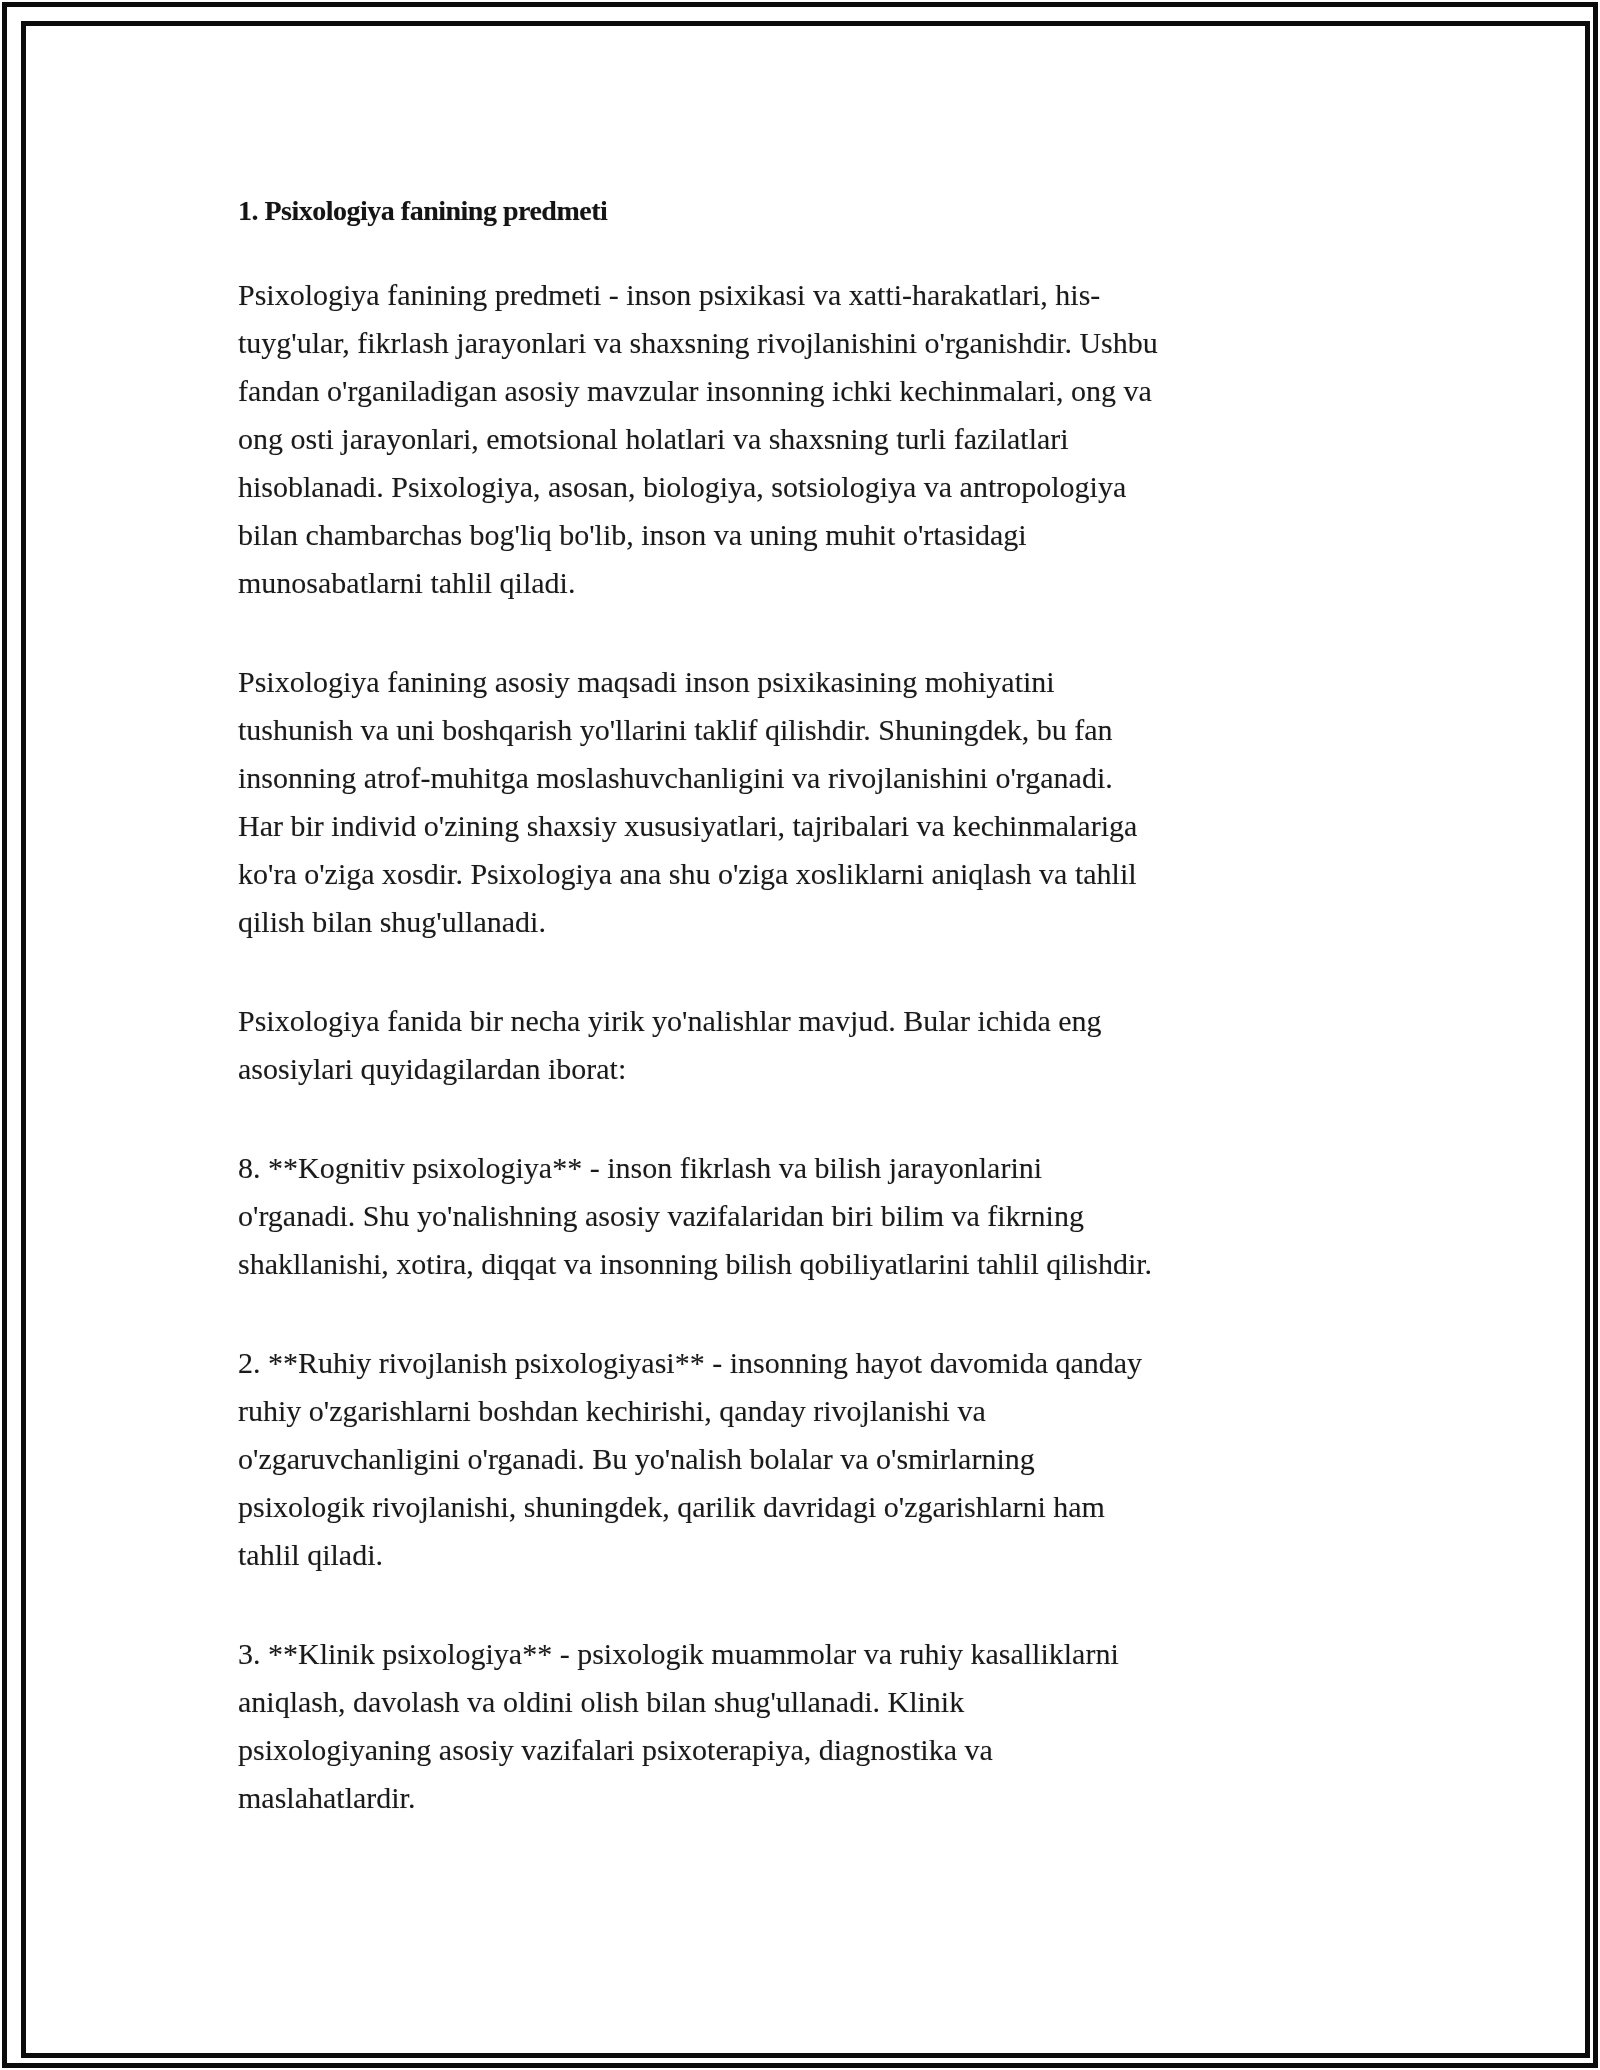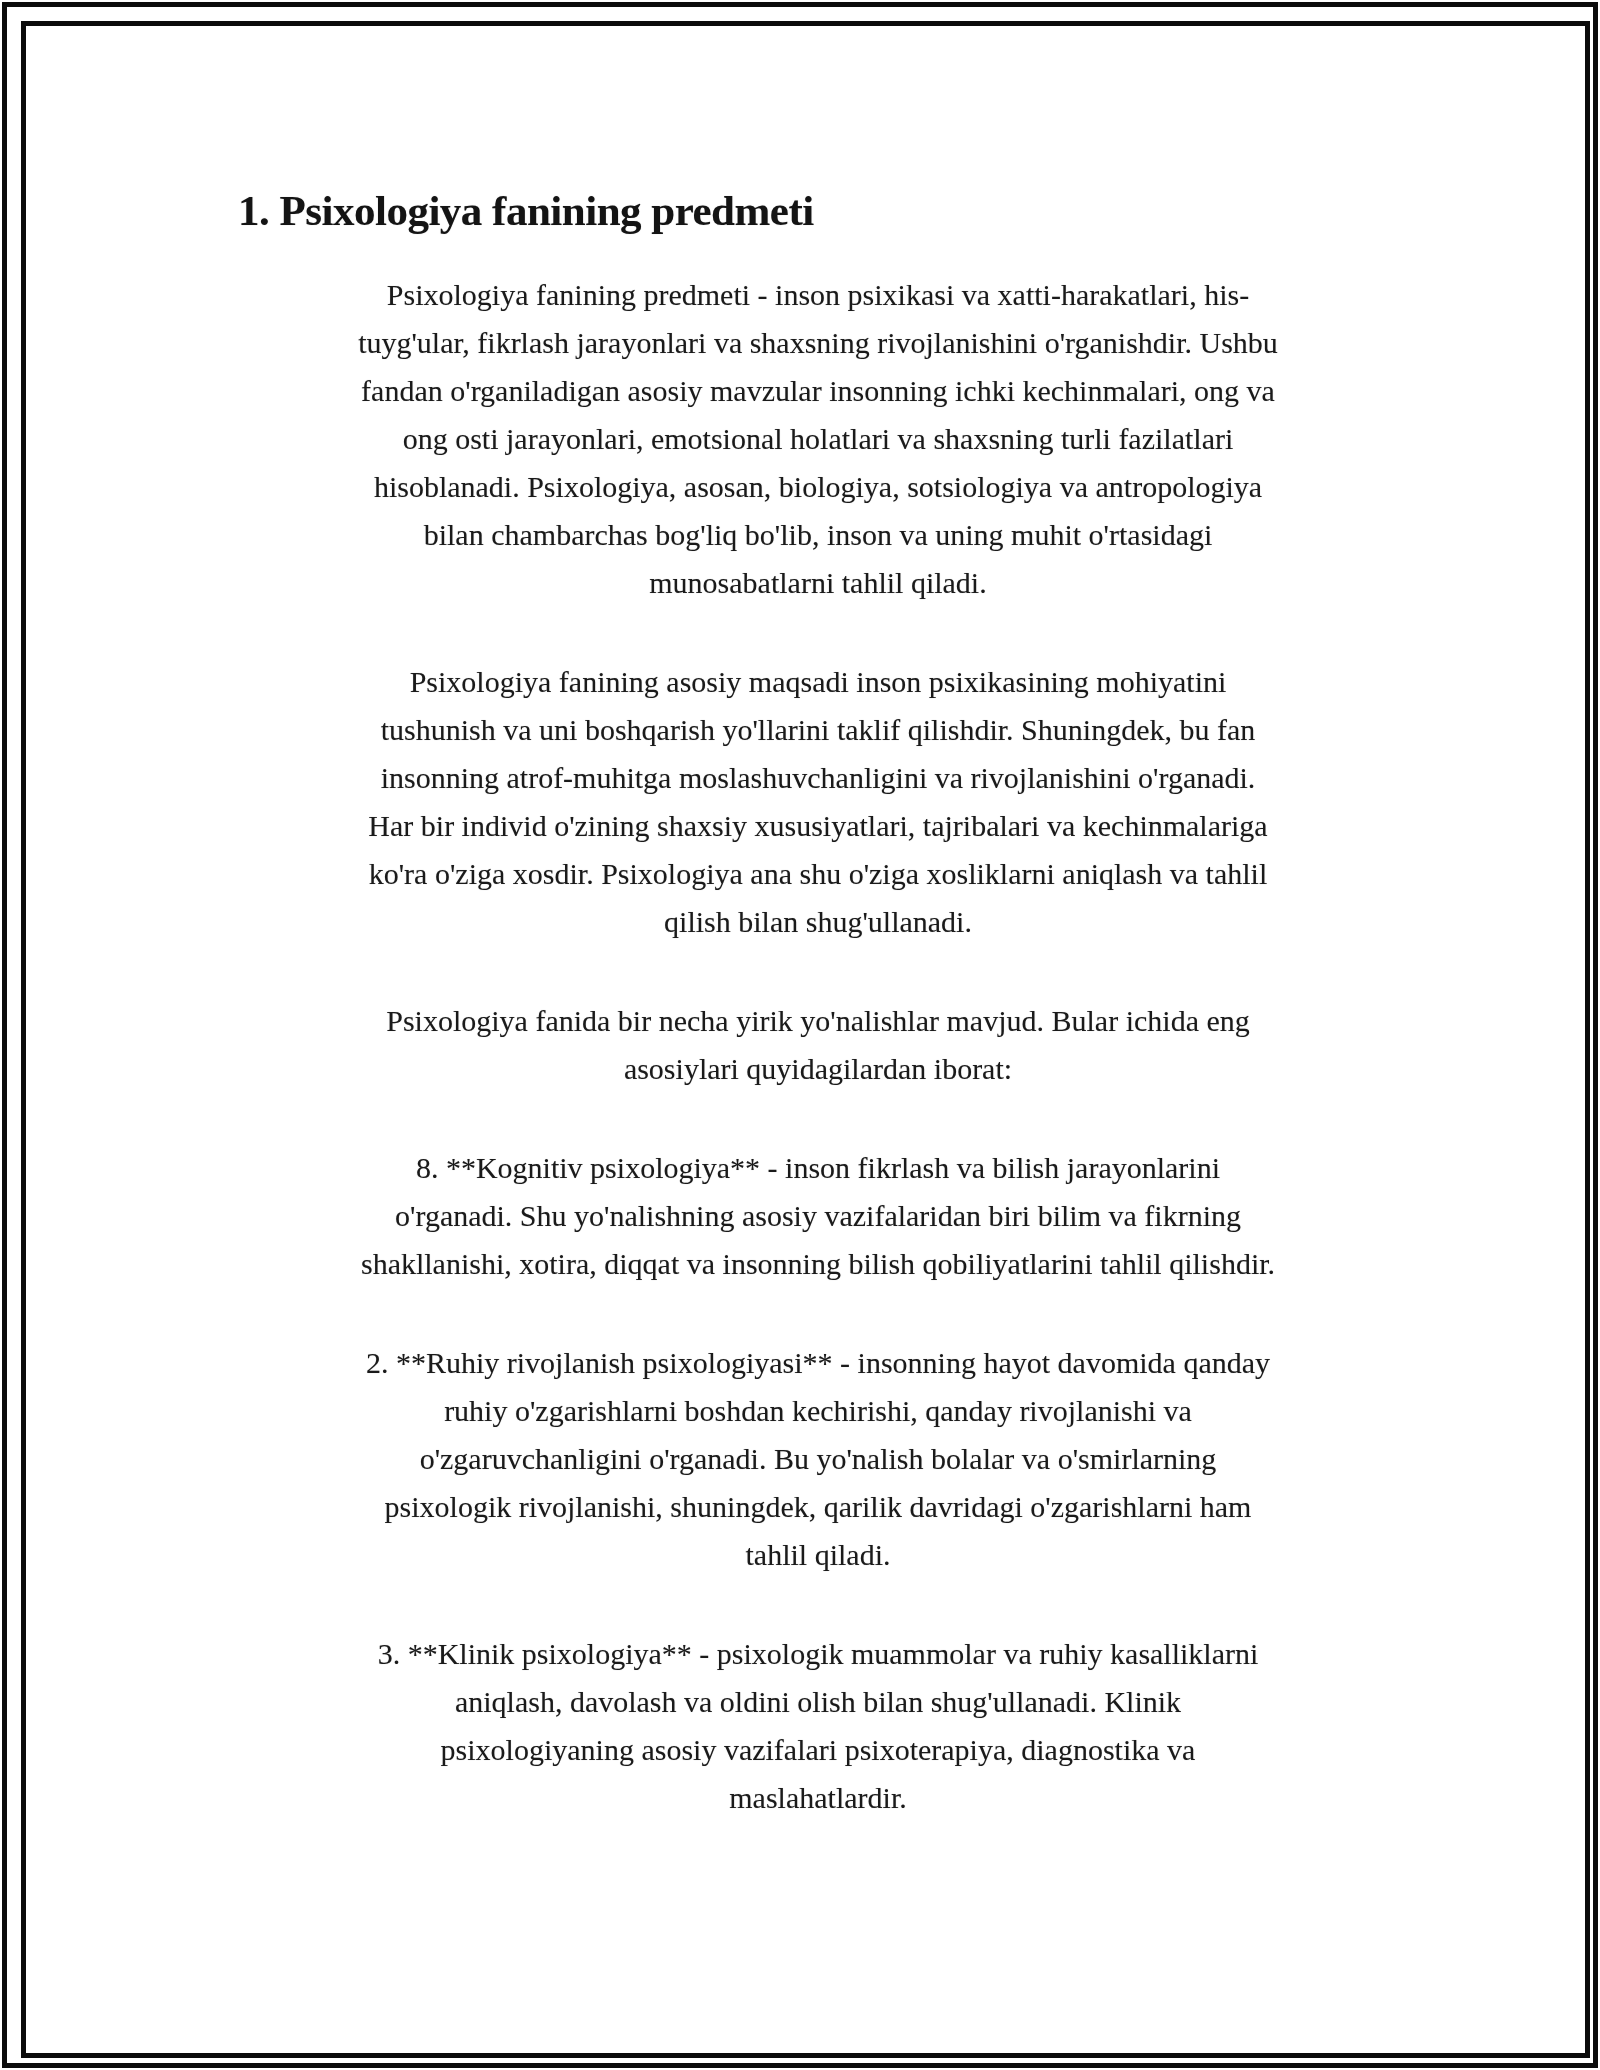--- a/index.html
+++ b/index.html
@@ -28,33 +28,32 @@
   }
   .content {
     position: absolute;
     left: 238px;
     top: 186px;
     width: 1160px;
     color: #1a1a1a;
     text-shadow: 0 0 1px rgba(0,0,0,0.25);
   }
   h1.doc-title {
-    font-size: 43px;
+    font-size: 28px;
     line-height: 50px;
     font-weight: bold;
     letter-spacing: -0.5px;
     margin: 0 0 35px 0;
     color: #141414;
   }
   p.para {
     font-size: 30px;
     line-height: 48px;
     margin: 0 0 51px 0;
     white-space: pre-line;
-    text-align: center;
   }
   p.para:last-child {
     margin-bottom: 16px;
   }
 </style>
 </head>
 <body>
 
 <div class="frame-outer"></div>
 <div class="frame-inner"></div>

